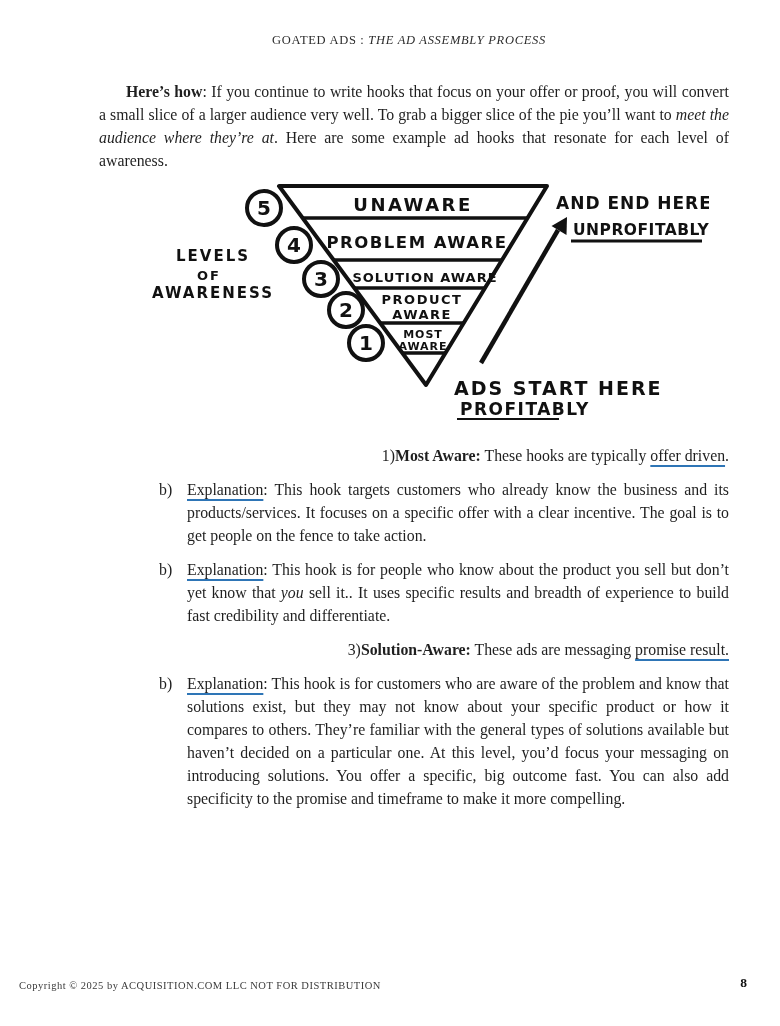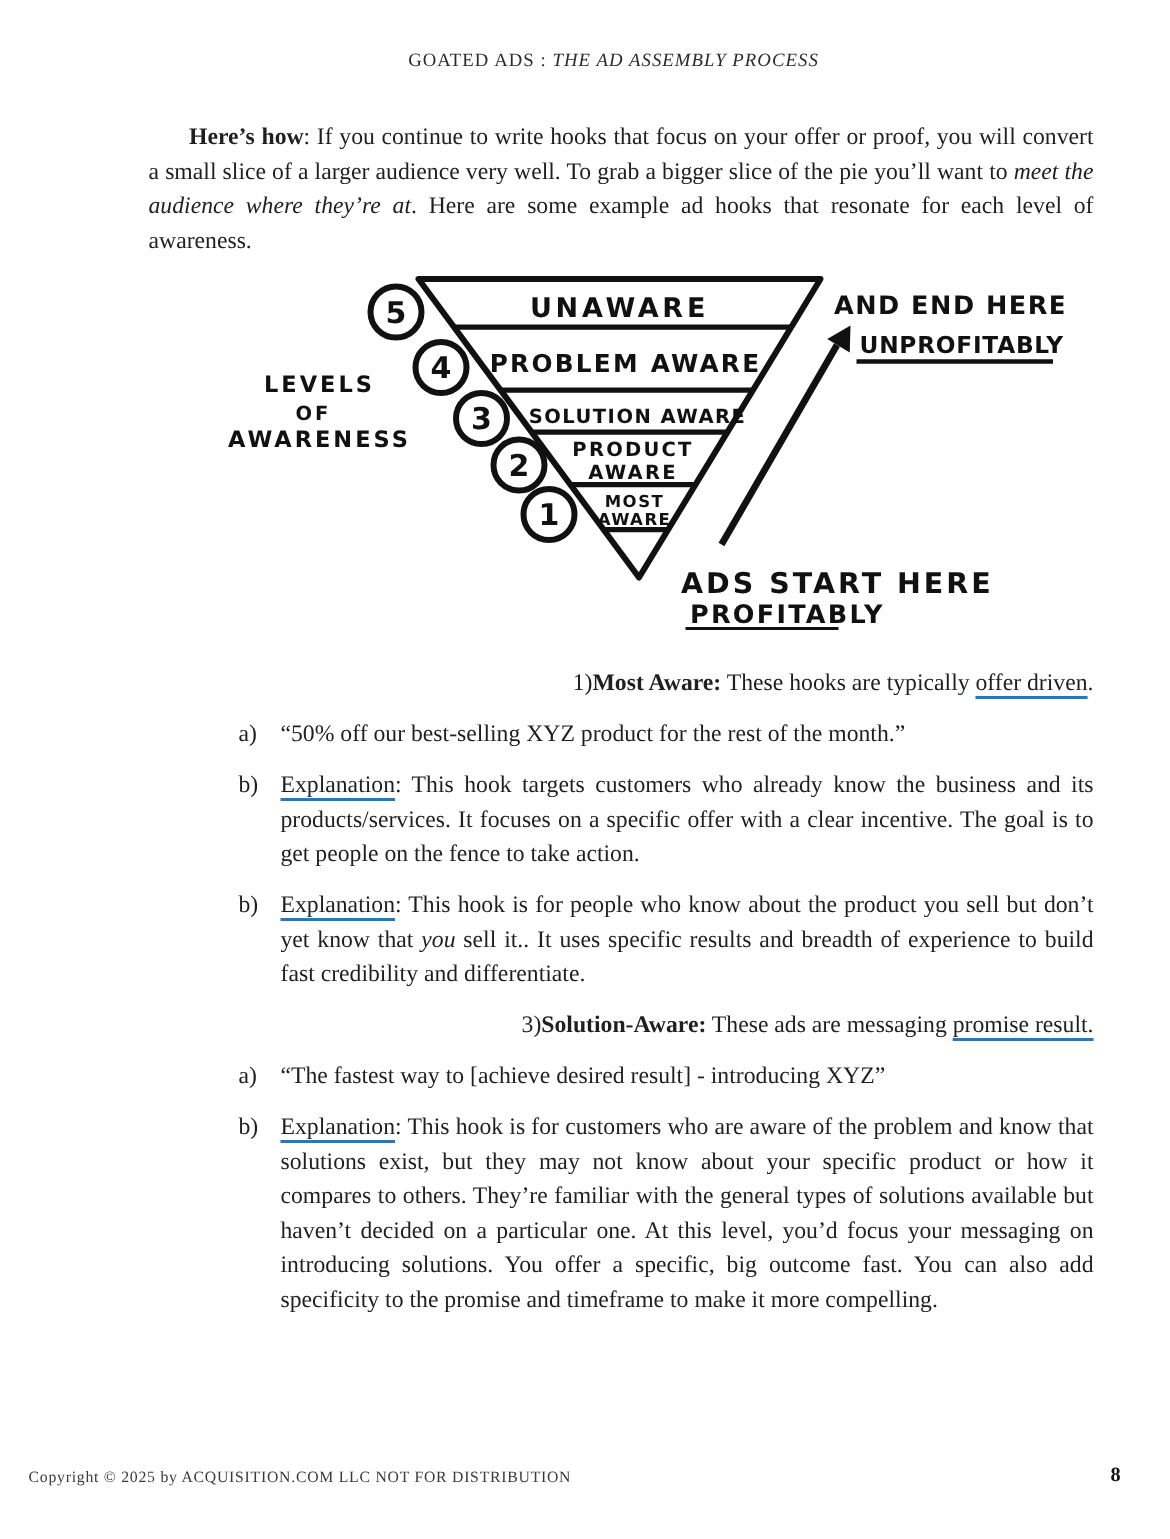--- a/index.html
+++ b/index.html
@@ -118,41 +118,35 @@
     </svg>
   </div>
 
   <div class="list">
 
     <div class="item">
       <div class="item-head">
         <span class="num">1)</span><span class="bold">Most Aware:</span><span> These hooks are typically </span><span class="doclink">offer driven</span><span>.</span>
       </div>
       <div class="sub">
-        <span class="label">a)</span><span>“50% off our best-selling XYZ product for the rest of the month.”</span>
-      </div>
-      <div class="sub">
         <span class="label">b)</span><span class="doclink">Explanation</span><span>: This hook targets customers who already know the business and its products/services. It focuses on a specific offer with a clear incentive. The goal is to get people on the fence to take action.</span><span class="italic"></span><span></span>
       </div>
     </div>
 
     <div class="item">
       <div class="sub">
         <span class="label">b)</span><span class="doclink">Explanation</span><span>: This hook is for people who know about the product you sell but don’t yet know that </span><span class="italic">you</span><span> sell it.. It uses specific results and breadth of experience to build fast credibility and differentiate.</span>
       </div>
     </div>
 
     <div class="item">
       <div class="item-head">
         <span class="num">3)</span><span class="bold">Solution-Aware:</span><span> These ads are messaging </span><span class="doclink">promise result.</span><span></span>
       </div>
       <div class="sub">
-        <span class="label">a)</span><span>“The fastest way to [achieve desired result] - introducing XYZ”</span>
-      </div>
-      <div class="sub">
         <span class="label">b)</span><span class="doclink">Explanation</span><span>: This hook is for customers who are aware of the problem and know that solutions exist, but they may not know about your specific product or how it compares to others. They’re familiar with the general types of solutions available but haven’t decided on a particular one. At this level, you’d focus your messaging on introducing solutions. You offer a specific, big outcome fast. You can also add specificity to the promise and timeframe to make it more compelling.</span><span class="italic"></span><span></span>
       </div>
     </div>
 
   </div>
 
   <div class="footer-copy">Copyright © 2025 by ACQUISITION.COM LLC NOT FOR DISTRIBUTION</div>
   <div class="footer-page">8</div>
 
 </div>

